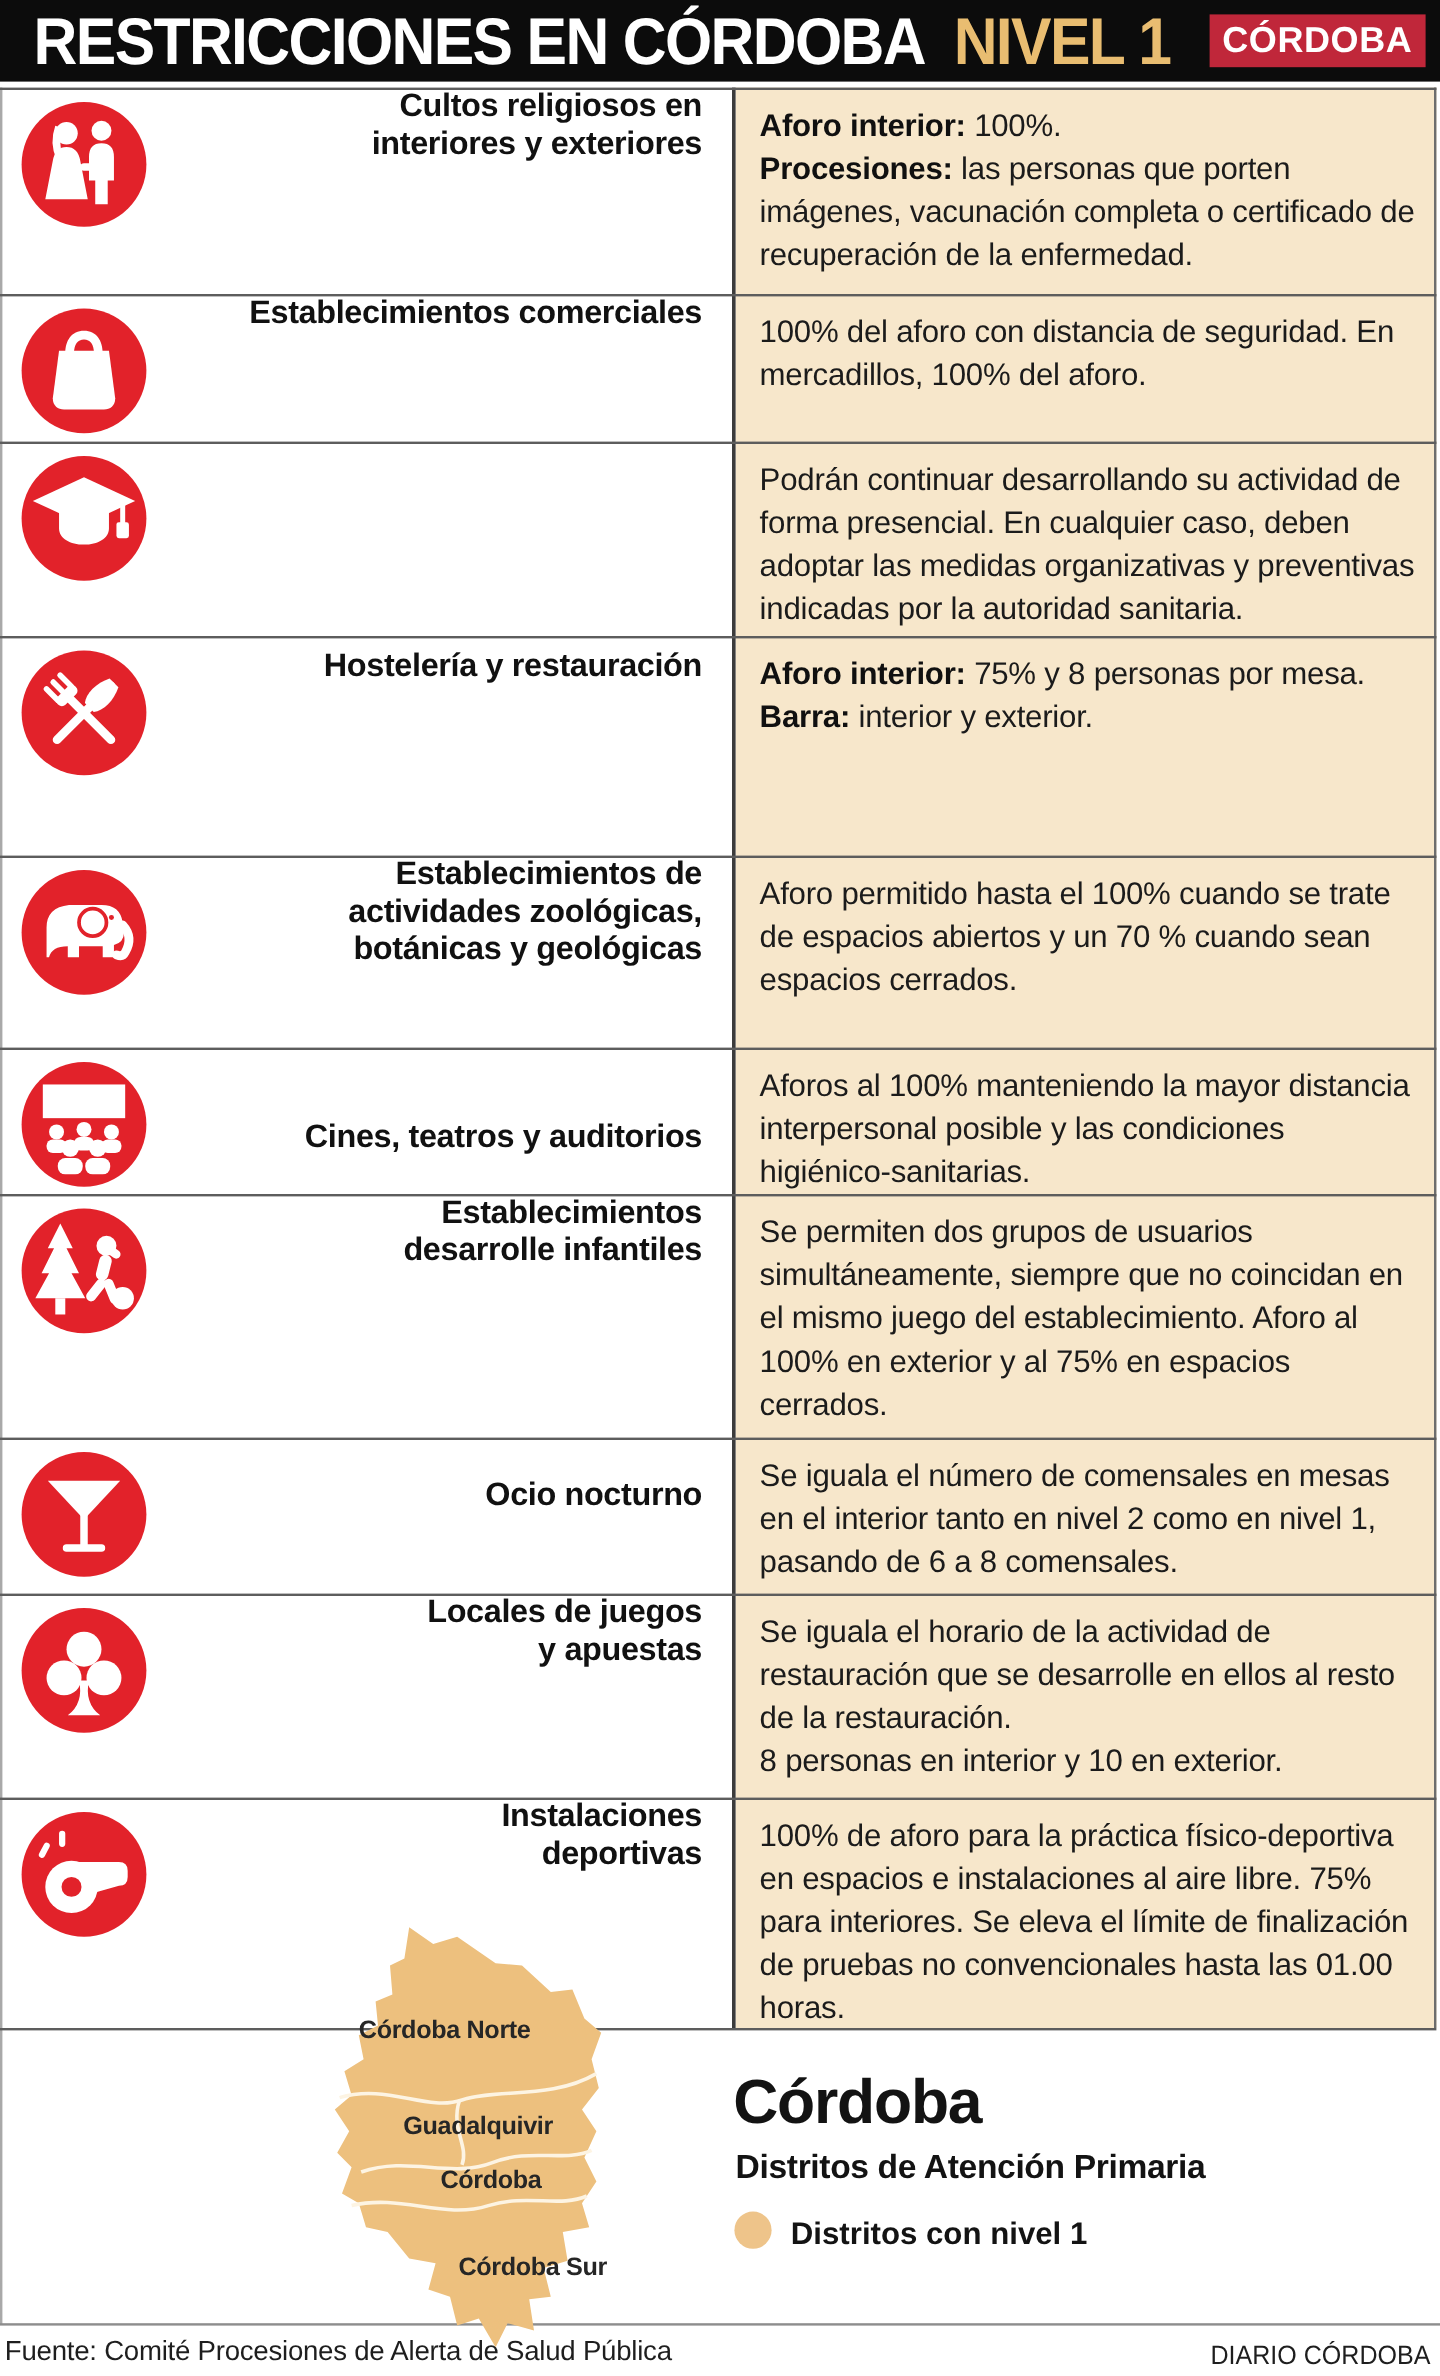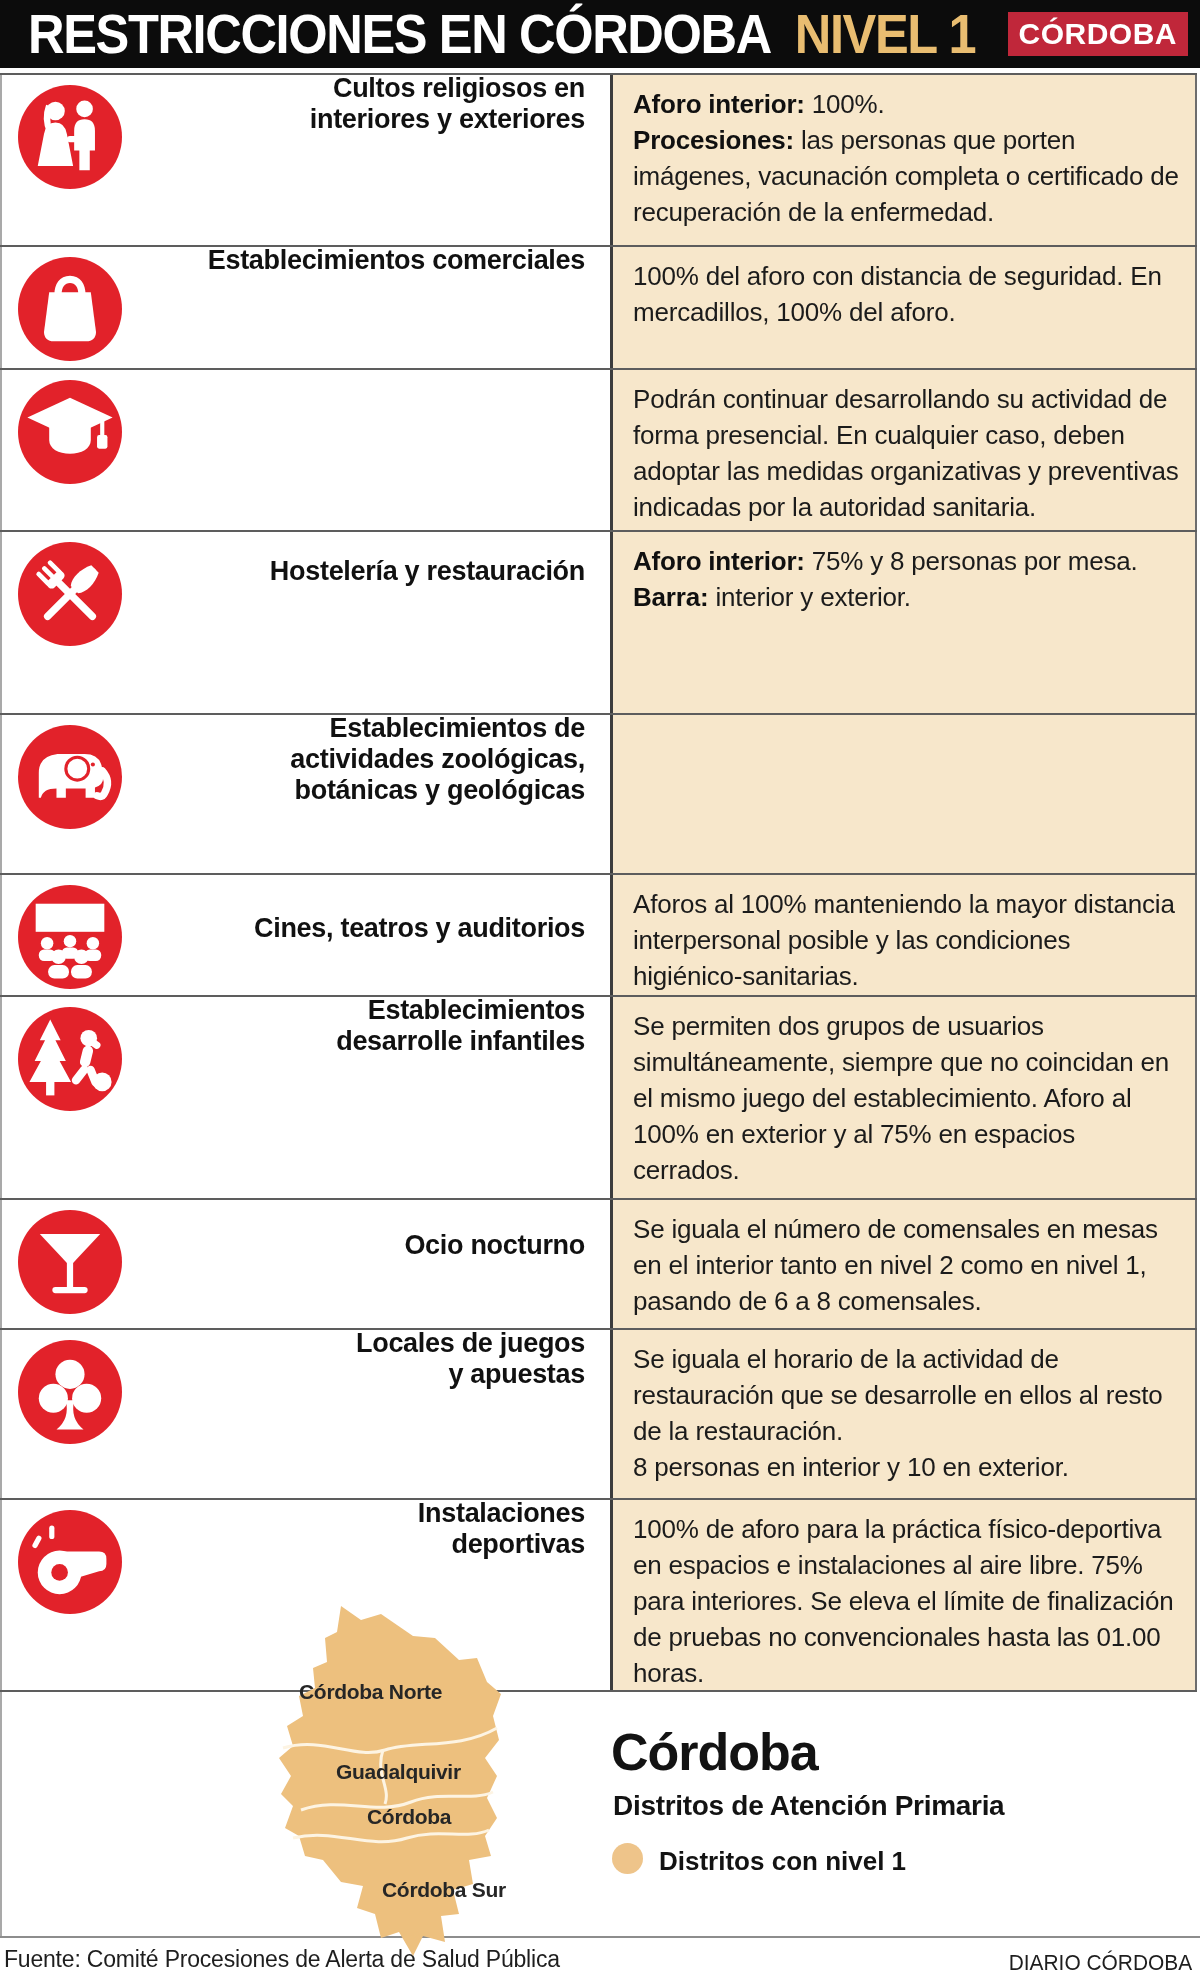--- a/index.html
+++ b/index.html
@@ -35,22 +35,22 @@
   .icon-circle{
     position:absolute;left:18px;top:12px;width:104px;height:104px;border-radius:50%;
     background:#e2222a;display:block;
   }
   .icon-circle svg{position:absolute;left:0;top:0;width:104px;height:104px;}
   .row-label{
     position:absolute;left:150px;top:0;width:435px;padding-top:0;
     text-align:right;font-size:27px;font-weight:bold;line-height:31px;
     letter-spacing:-.3px;white-space:pre-line;color:#111;
   }
-  .r4 .row-label{padding-top:26px}
-  .r6 .row-label{padding-top:40px}
+  .r4 .row-label{padding-top:9px}
+  .r6 .row-label{padding-top:59px}
   .r8 .row-label{padding-top:32px}
   .row-details{
     position:absolute;left:633px;top:0;width:548px;padding-top:13px;
     font-size:26px;line-height:36px;letter-spacing:-.2px;color:#1b1b1b;
   }
   .row-details p{margin:0;}
   .row-details b{font-weight:bold;color:#101010;}
   
   .map-wrap{position:absolute;left:263px;top:1598px;width:242px;height:362px;z-index:5;}
   .map-label{position:absolute;z-index:6;font-size:21px;font-weight:bold;color:#262626;letter-spacing:-.3px;white-space:nowrap;}
@@ -160,20 +160,23 @@
         <svg viewBox="0 0 100 100">
           <path fill="#fff" d="M20,70 V46 Q20,30 38,28 H64 Q79,28 81,42 L82,50 Q82,58 74,60 L74,70 H65 V61 H46 V70 H37 V61 Q24,61 22,70 Z"></path>
           <path d="M81,44 q9,10 2,22 q-2,4 -7,2" stroke="#fff" stroke-width="7" fill="none" stroke-linecap="round"></path>
           <circle cx="57" cy="42" r="11" fill="none" stroke="#e2222a" stroke-width="3"></circle>
           <circle cx="72" cy="38" r="2" fill="#e2222a"></circle>
         </svg>
       </span>
       <div class="row-label">Establecimientos de
 actividades zoológicas,
 botánicas y geológicas</div>
+      <div class="row-details">
+        <p>Aforo permitido hasta el 100% cuando se trate de espacios abiertos y un 70 % cuando sean espacios cerrados.</p>
+      </div>
     </div>
     <div class="row r6">
       <span class="icon-circle">
         <svg viewBox="0 0 100 100">
           <rect x="17" y="18" width="66" height="27" fill="#fff"></rect>
           <circle cx="28" cy="56" r="6" fill="#fff"></circle>
           <circle cx="50" cy="54" r="6" fill="#fff"></circle>
           <circle cx="72" cy="56" r="6" fill="#fff"></circle>
           <rect x="20" y="62" width="16" height="11" rx="5" fill="#fff"></rect>
           <rect x="42" y="60" width="16" height="11" rx="5" fill="#fff"></rect>

